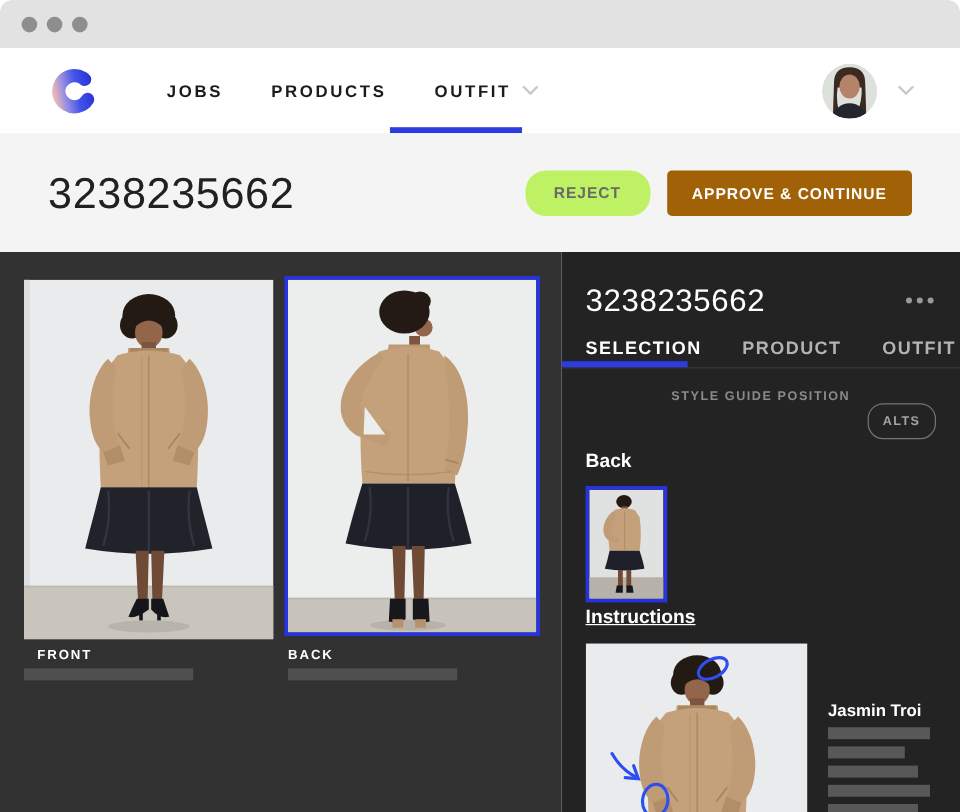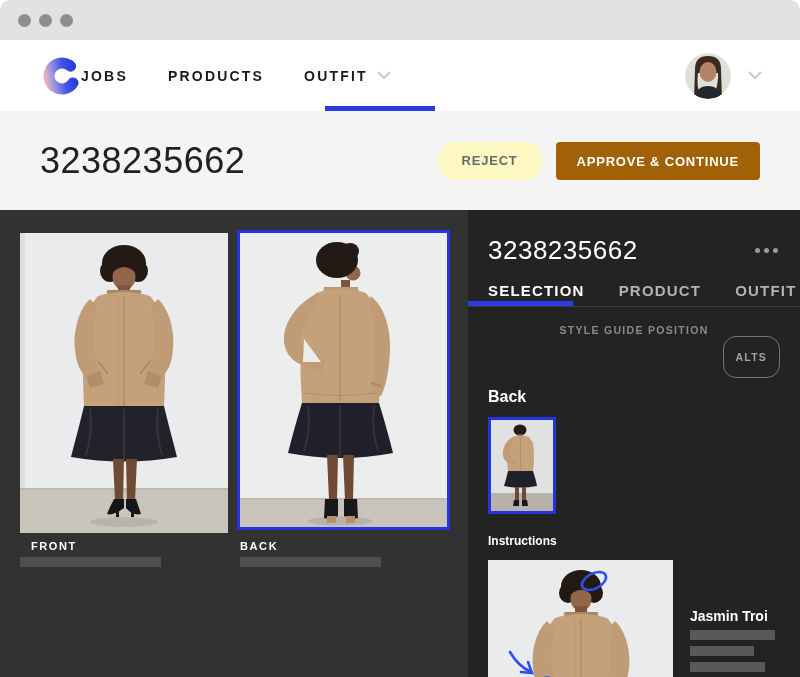--- a/index.html
+++ b/index.html
@@ -6,33 +6,33 @@
   body{width:800px;height:677px;font-family:"Liberation Sans","DejaVu Sans",sans-serif;-webkit-font-smoothing:antialiased;}
   .window{position:relative;width:800px;height:677px;overflow:hidden;border-radius:10px 10px 0 0;background:#fff;}
 
   
   .titlebar{position:absolute;top:0;left:0;right:0;height:40px;background:#e2e2e2;border-radius:10px 10px 0 0;display:flex;align-items:center;padding-left:18px;box-sizing:border-box;}
   .tb-dot{width:13px;height:13px;border-radius:50%;background:#8e8e8e;margin-right:8px;}
 
   
   .navbar{position:absolute;top:40px;left:0;right:0;height:71px;background:#ffffff;display:flex;align-items:center;}
   .logo{margin-left:43px;width:38px;height:38px;flex:none;}
-  .nav-links{display:flex;gap:40px;align-items:center;}
+  .nav-links{display:flex;gap:40px;margin-left:58px;align-items:center;}
   .nav-link{font-size:14px;font-weight:700;letter-spacing:2.2px;color:#1b1b1b;cursor:pointer;display:flex;align-items:center;gap:9px;}
   .nav-underline{position:absolute;left:325px;bottom:0;width:110px;height:5px;background:#2c3be2;}
   .account{margin-left:auto;margin-right:38px;display:flex;align-items:center;gap:17px;}
   .avatar{width:46px;height:46px;border-radius:50%;overflow:hidden;flex:none;}
   .account-name{font-size:14px;font-weight:700;letter-spacing:1.8px;color:#1b1b1b;}
 
   
   .header{position:absolute;top:111px;left:0;right:0;height:99px;background:#f4f4f4;display:flex;align-items:center;padding:0 40px;box-sizing:border-box;}
   .page-title{font-size:36px;color:#212121;letter-spacing:0.5px;}
   .header-actions{margin-left:auto;display:flex;gap:14px;}
   .btn{border:none;border-radius:4px;height:38px;font-size:13px;font-weight:700;letter-spacing:0.8px;font-family:inherit;cursor:pointer;}
-  .btn-reject{background:#fef9c3;color:#6a6a6a;width:104px;border-radius:17px;}
+  .btn-reject{background:#bef264;color:#6a6a6a;width:104px;border-radius:17px;}
   .btn-approve{background:#a16207;color:#ffffff;padding:12px 21px;}
 
   
   .main{position:absolute;top:210px;left:0;right:0;bottom:0;display:flex;}
   .stage{width:468px;flex:none;background:#323232;position:relative;}
   .shot{position:absolute;overflow:hidden;}
   .shot svg{display:block;width:100%;height:100%;}
   .shot-front{left:20px;top:23px;width:208px;height:300px;}
   .shot-back{left:237px;top:20px;width:207px;height:294px;border:3px solid #2534e0;}
   .shot-label{position:absolute;top:330px;font-size:11px;font-weight:700;letter-spacing:1.6px;color:#fff;}
@@ -45,25 +45,25 @@
   .panel-title{font-size:26px;letter-spacing:0.5px;color:#fff;}
   .dots-menu{margin-left:auto;display:flex;gap:4px;cursor:pointer;padding:4px 2px;}
   .dots-menu i{width:5px;height:5px;border-radius:50%;background:#9a9a9a;display:block;}
   .tabs{display:flex;gap:34px;padding:0 20px;margin-top:16px;}
   .tab{font-size:15px;font-weight:700;letter-spacing:1.2px;color:#b3b3b3;cursor:pointer;}
   .tab.active{color:#ffffff;}
   .tab-underline{position:absolute;left:0;bottom:0;width:105px;height:5px;background:#2c3be2;}
   .section{padding:0 20px;}
   .sg-row{display:flex;align-items:center;margin-top:17px;flex-direction:column;}
   .sg-label{font-size:10.5px;font-weight:700;letter-spacing:1.3px;color:#8a8a8a;}
-  .alts-btn{margin-left:auto;background:transparent;border:1px solid #757575;border-radius:13px;color:#a2a2a2;font-size:10.5px;font-weight:700;letter-spacing:1.2px;padding:14px 12px;font-family:inherit;cursor:pointer;}
+  .alts-btn{margin-left:auto;background:transparent;border:1px solid #757575;border-radius:13px;color:#a2a2a2;font-size:10.5px;font-weight:700;letter-spacing:1.2px;padding:8px 12px;font-family:inherit;cursor:pointer;}
   .pos-name{margin-top:10px;font-size:16px;font-weight:700;}
   .thumb{margin-top:11px;width:62px;height:91px;border:3px solid #2534e0;overflow:hidden;cursor:pointer;}
   .thumb svg{display:block;width:100%;height:100%;}
-  .instr-heading{margin-top:20px;font-size:12px;font-weight:700;}
+  .instr-heading{margin-top:4px;font-size:16px;font-weight:700;text-decoration:underline;}
   .instr-row{display:flex;margin-top:12px;}
   .instr-img{width:185px;height:166px;overflow:hidden;flex:none;}
   .instr-img svg{display:block;width:185px;height:166px;}
   .instr-side{margin-left:17px;padding-top:48px;}
   .instr-author{font-size:14px;font-weight:600;color:#ffffff;}
   .ph-bar{height:10px;background:#585858;margin-top:6px;}
 </style>
 </head>
 <body>
 

